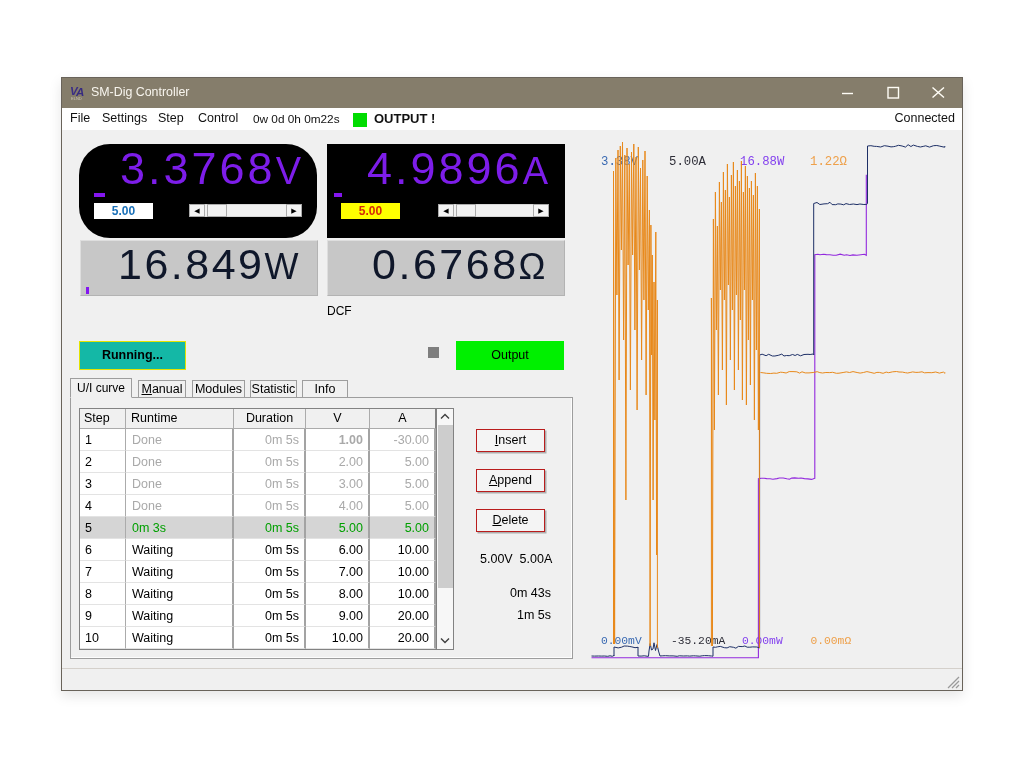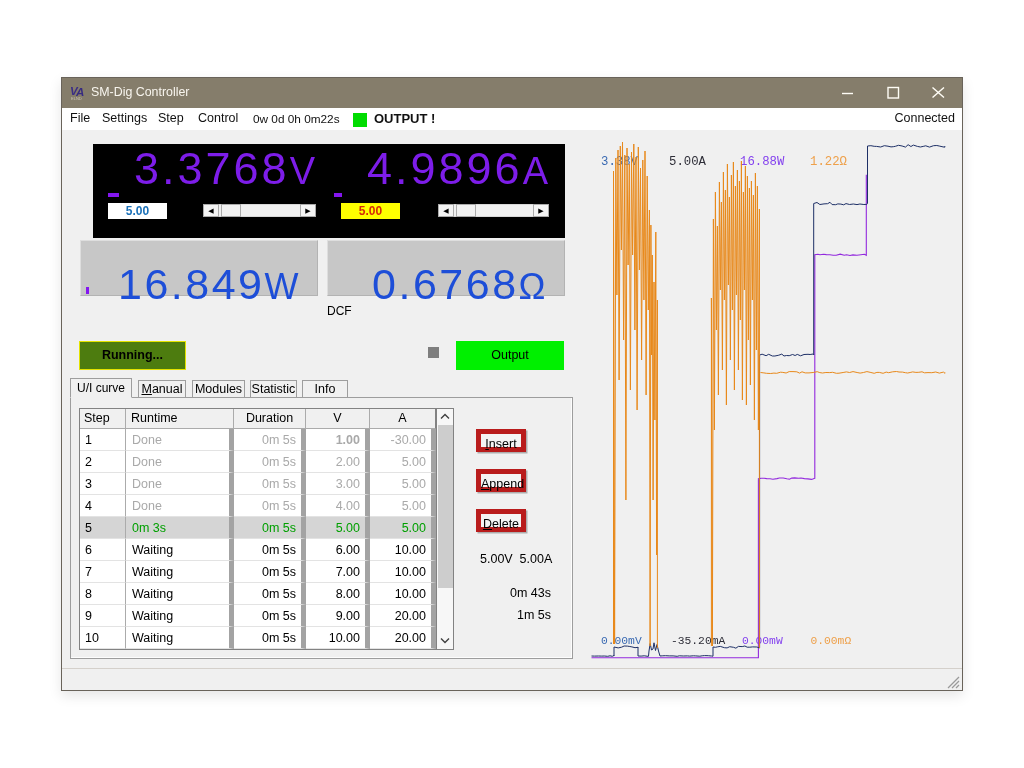--- a/index.html
+++ b/index.html
@@ -12,35 +12,35 @@
 #client{position:absolute;left:0;top:52px;width:900px;height:538px;background:#f0f0f0;}
 #statusbar{position:absolute;left:0;top:590px;width:900px;height:22px;background:#f0f0f0;border-top:1px solid #d4d0cb;}
 .blackpanel{position:absolute;top:66px;width:238px;height:94px;background:#000;}
 .bigread{position:absolute;top:-1px;font-size:45px;letter-spacing:3px;color:#7d1de9;text-align:right;white-space:nowrap;}
 .cursor{position:absolute;background:#8416f0;}
 .numbox{position:absolute;top:59px;width:59px;height:16px;font-size:12px;font-weight:bold;text-align:center;line-height:16px;}
 .sbar{position:absolute;top:60px;height:13px;background:#f1f1f1;box-shadow:inset 0 0 0 1px #d8d8d8;}
 .sbtn{position:absolute;top:0;width:16px;height:13px;background:#f4f4f4;border:1px solid #ababab;color:#000;font-size:7px;line-height:11px;text-align:center;}
 .sthumb{position:absolute;top:0;width:20px;height:13px;background:#f2f2f2;border:1px solid #ababab;}
 .graypanel{position:absolute;top:162px;width:238px;height:56px;background:#c7c7c7;border:1px solid #b3b3b3;border-top-color:#dedede;border-left-color:#dedede;}
-.grayread{position:absolute;top:-1px;font-size:43px;letter-spacing:2.5px;color:#1d4ed8;text-align:center;white-space:nowrap;margin-top:20px;}
-#runbtn{position:absolute;left:17px;top:263px;width:107px;height:29px;background:#4d7c0f;border:1px solid #e3e300;font-size:12.5px;font-weight:bold;text-align:center;line-height:27px;}
+.grayread{position:absolute;top:-1px;font-size:43px;letter-spacing:2.5px;color:#0f172a;text-align:center;white-space:nowrap;}
+#runbtn{position:absolute;left:17px;top:263px;width:107px;height:29px;background:#14b8a6;border:1px solid #e3e300;font-size:12.5px;font-weight:bold;text-align:center;line-height:27px;}
 #outbtn{position:absolute;left:394px;top:263px;width:108px;height:29px;background:#00f000;font-size:12.5px;text-align:center;line-height:29px;}
 #graysq{position:absolute;left:366px;top:269px;width:11px;height:11px;background:#7e7e7e;}
 .tab{position:absolute;top:302px;height:17px;background:#f0f0f0;border:1px solid #9d9d9d;border-bottom:none;font-size:12.5px;text-align:center;padding-top:1px;}
 #tabactive{position:absolute;left:8px;top:300px;height:20px;width:62px;background:#f0f0f0;border:1px solid #9d9d9d;border-bottom:1px solid #f0f0f0;font-size:12px;text-align:center;padding-top:2px;z-index:3;}
 #tabpane{position:absolute;left:8px;top:319px;width:503px;height:262px;background:#f0f0f0;border:1px solid #9d9d9d;box-shadow:inset -1px -1px 0 #fdfdfd;}
 #tbl{position:absolute;left:17px;top:330px;width:375px;height:242px;background:#fff;border:1px solid #828282;font-size:12.5px;}
 .hd{position:absolute;top:0;height:20px;background:#f0f0f0;border-right:1px solid #ababab;border-bottom:1px solid #ababab;line-height:19px;}
-.cell{position:absolute;height:22px;line-height:22px;border-right:5px solid #a3a3a3;border-bottom:1px solid #e3e3e3;white-space:nowrap;}
+.cell{position:absolute;height:22px;line-height:22px;border-right:2px solid #a3a3a3;border-bottom:1px solid #e3e3e3;white-space:nowrap;}
 .stepc{border-right:1px solid #ababab;}
 .gray{color:#a9a9a9;}
 .green{color:#00a000;}
 .rowhl{position:absolute;left:0;width:358px;height:22px;background:#d5d5d5;}
-.wbtn{position:absolute;left:414px;width:50px;height:23px;background:#f4f4f4;border:5px solid #b91c1c;box-shadow:1.5px 1.5px 0 #adadad;font-size:12.5px;text-align:center;line-height:21px;}
+.wbtn{position:absolute;left:414px;width:69px;height:23px;background:#f4f4f4;border:1px solid #b91c1c;box-shadow:1.5px 1.5px 0 #adadad;font-size:12.5px;text-align:center;line-height:21px;}
 .u{text-decoration:underline;}
 .rtxt{position:absolute;font-size:12.5px;color:#000;white-space:nowrap;}
 </style></head>
 <body>
 <div id="win">
  <div id="titlebar">
   <svg class="abs" style="left:8px;top:6px" width="18" height="17" viewBox="0 0 18 17">
     <text x="0" y="10.5" font-family="Liberation Sans" font-size="11.5" font-weight="bold" font-style="italic" fill="#3a2d85">V</text>
     <text x="6" y="11.5" font-family="Liberation Sans" font-size="11.5" font-weight="bold" font-style="italic" fill="#362a80">A</text>
     <text x="1" y="16" font-family="Liberation Sans" font-size="4" fill="#c9c2b4">ELND</text>
@@ -61,21 +61,21 @@
   <div class="mi" style="left:96px">Step</div>
   <div class="mi" style="left:136px">Control</div>
   <div class="mi" style="left:191px;font-size:11.8px;top:4px">0w 0d 0h 0m22s</div>
   <div class="abs" style="left:291px;top:5px;width:14px;height:14px;background:#00dc00"></div>
   <div class="mi" style="left:312px;font-weight:bold;font-size:13px">OUTPUT !</div>
   <div class="mi" style="right:7px">Connected</div>
  </div>
  <div id="client">
  </div>
 
- <div class="blackpanel" style="left:31px;">
+ <div class="blackpanel" style="left:17px;border-radius:31px;">
    <div class="bigread" style="right:13px;">3.3768<span style="font-size:38px">V</span></div>
    <div class="cursor" style="left:15px;top:49px;width:11px;height:4px;"></div>
    <div class="numbox" style="left:15px;background:#fff;color:#1a70b8;">5.00</div>
    <div class="sbar" style="left:110px;width:113px;">
      <div class="sbtn" style="left:0;">◀</div>
      <div class="sthumb" style="left:18px;"></div>
      <div class="sbtn" style="right:0;">▶</div>
    </div>
  </div>
 

